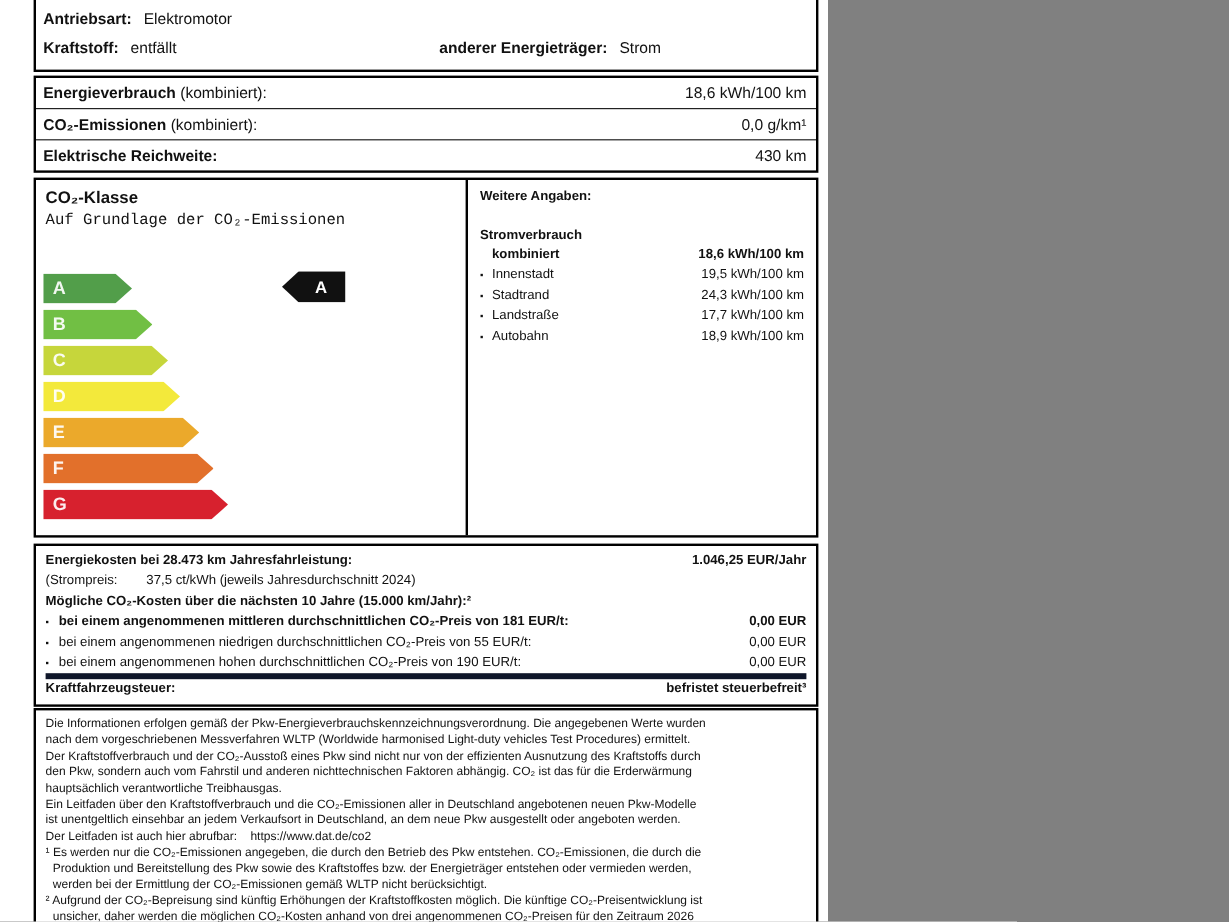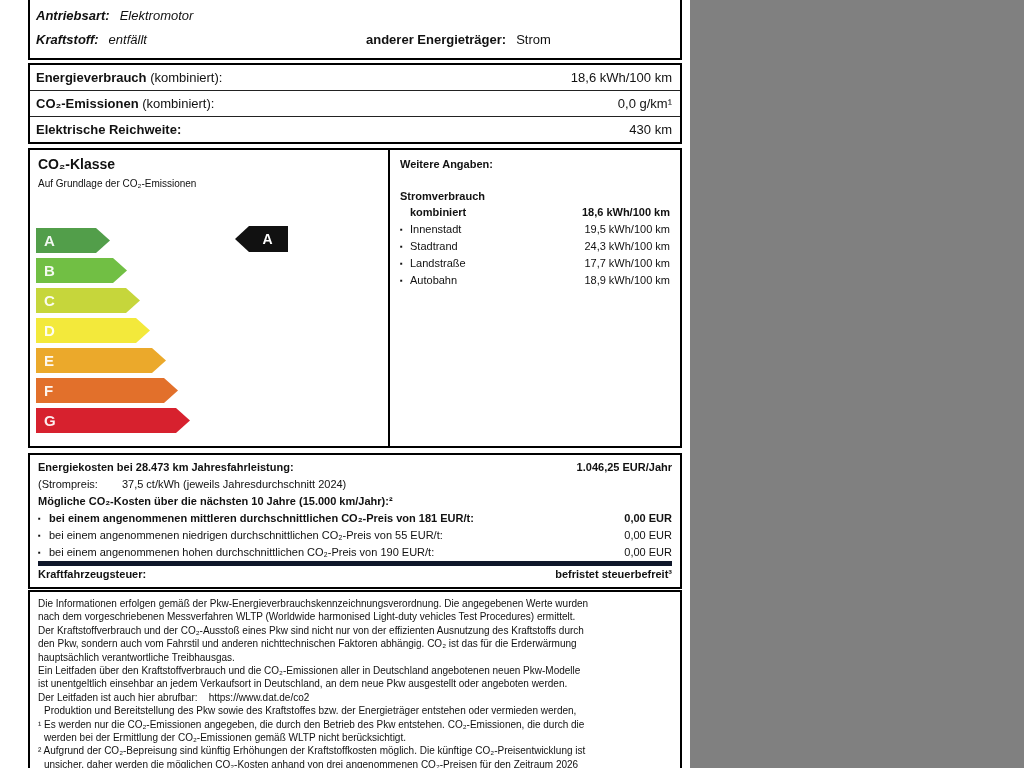--- a/index.html
+++ b/index.html
@@ -8,39 +8,39 @@
     background:#808080;
     font-family:"Liberation Sans","DejaVu Sans",sans-serif;
     color:#111;
   }
   .paper{position:absolute;left:0;top:0;width:690px;height:768px;background:#ffffff;}
   .box{position:absolute;left:28px;width:654px;background:#fff;border:2px solid #000;box-sizing:border-box;}
 
   
   #vehicle-box{top:-26px;padding:4px 6px 6px 6px;}
   .vrow{height:24px;line-height:24px;font-size:13px;display:flex;}
-  .vcell-l{width:330px;display:flex;font-style:italic;}
+  .vcell-l{width:330px;display:flex;}
   .vcell-r{flex:1;display:flex;}
   .vlabel{font-weight:bold;}
   .vval{margin-left:10px;}
 
   
   #energy-box{top:63px;}
   .erow{height:25px;line-height:25px;font-size:13px;display:flex;padding:0 8px 0 6px;}
   .erow + .erow{border-top:1px solid #222;}
   .erow .lab{flex:1;}
   .erow .lab b{font-weight:bold;}
   .erow .val{text-align:right;}
 
   
   #class-box{top:148px;height:300px;display:flex;padding:0;}
   .class-left{width:360px;border-right:2px solid #000;position:relative;box-sizing:border-box;padding:4px 8px;}
   .class-right{flex:1;position:relative;padding:4px 10px;font-size:11px;box-sizing:border-box;}
   .cl-title{font-size:14px;font-weight:bold;line-height:20px;}
-  .cl-sub{font-size:10px;line-height:20px;}
+  .cl-sub{font-size:13px;line-height:20px;font-family:Liberation Mono, monospace;}
   .arrow{position:absolute;height:25px;line-height:25px;
     clip-path:polygon(0 0,calc(100% - 14px) 0,100% 50%,calc(100% - 14px) 100%,0 100%);
     color:rgba(255,255,255,.92);font-weight:bold;font-size:15px;padding-left:8px;box-sizing:border-box;}
   #rating-arrow{position:absolute;height:26px;line-height:26px;width:53px;
     clip-path:polygon(14px 0,100% 0,100% 100%,14px 100%,0 50%);
     color:#fff;font-weight:bold;font-size:14px;text-align:center;padding-left:12px;box-sizing:border-box;}
   .wa-title{font-weight:bold;margin-top:4px;}
   .wa-section{font-weight:bold;margin-top:20px;}
   .wa-row{display:flex;margin-top:4px;line-height:13px;}
   .wa-row .wl{flex:1;}
@@ -210,18 +210,18 @@
   <div class="fp-line">Der Kraftstoffverbrauch und der CO₂-Ausstoß eines Pkw sind nicht nur von der effizienten Ausnutzung des Kraftstoffs durch</div>
   <div class="fp-line">den Pkw, sondern auch vom Fahrstil und anderen nichttechnischen Faktoren abhängig. CO₂ ist das für die Erderwärmung</div>
   <div class="fp-line">hauptsächlich verantwortliche Treibhausgas.</div>
   <div class="fp-line">Ein Leitfaden über den Kraftstoffverbrauch und die CO₂-Emissionen aller in Deutschland angebotenen neuen Pkw-Modelle</div>
   <div class="fp-line">ist unentgeltlich einsehbar an jedem Verkaufsort in Deutschland, an dem neue Pkw ausgestellt oder angeboten werden.</div>
   <div class="fp-line">
     <span>Der Leitfaden ist auch hier abrufbar:</span>
     <span>&nbsp;&nbsp;</span>
     <span class="fp-url">https://www.dat.de/co2</span>
   </div>
+  <div class="fp-line">¹ Es werden nur die CO₂-Emissionen angegeben, die durch den Betrieb des Pkw entstehen. CO₂-Emissionen, die durch die</div>
   <div class="fp-line fp-ind">Produktion und Bereitstellung des Pkw sowie des Kraftstoffes bzw. der Energieträger entstehen oder vermieden werden,</div>
-  <div class="fp-line">¹ Es werden nur die CO₂-Emissionen angegeben, die durch den Betrieb des Pkw entstehen. CO₂-Emissionen, die durch die</div>
   <div class="fp-line fp-ind">werden bei der Ermittlung der CO₂-Emissionen gemäß WLTP nicht berücksichtigt.</div>
   <div class="fp-line">² Aufgrund der CO₂-Bepreisung sind künftig Erhöhungen der Kraftstoffkosten möglich. Die künftige CO₂-Preisentwicklung ist</div>
   <div class="fp-line fp-ind">unsicher, daher werden die möglichen CO₂-Kosten anhand von drei angenommenen CO₂-Preisen für den Zeitraum 2026</div>
 </div>
 
 </body></html>

